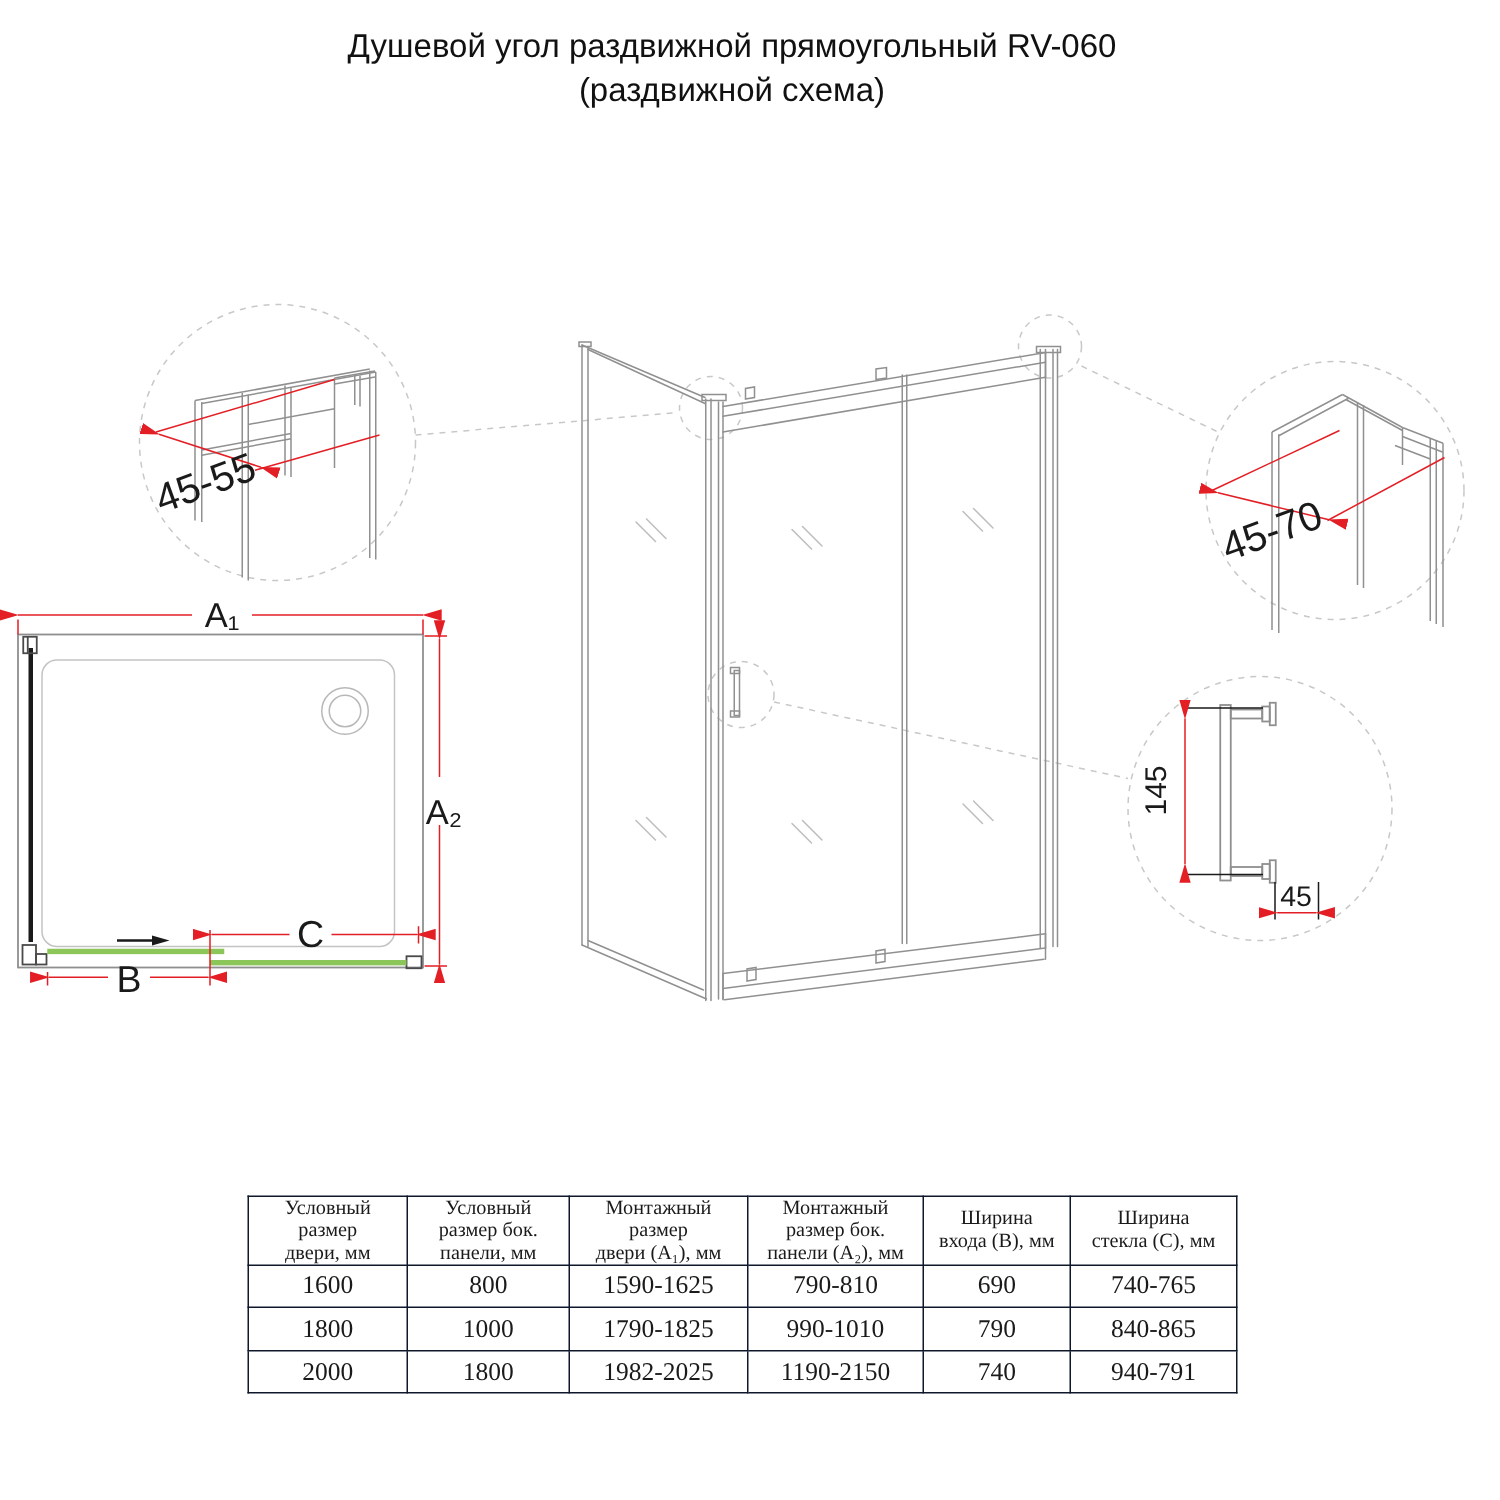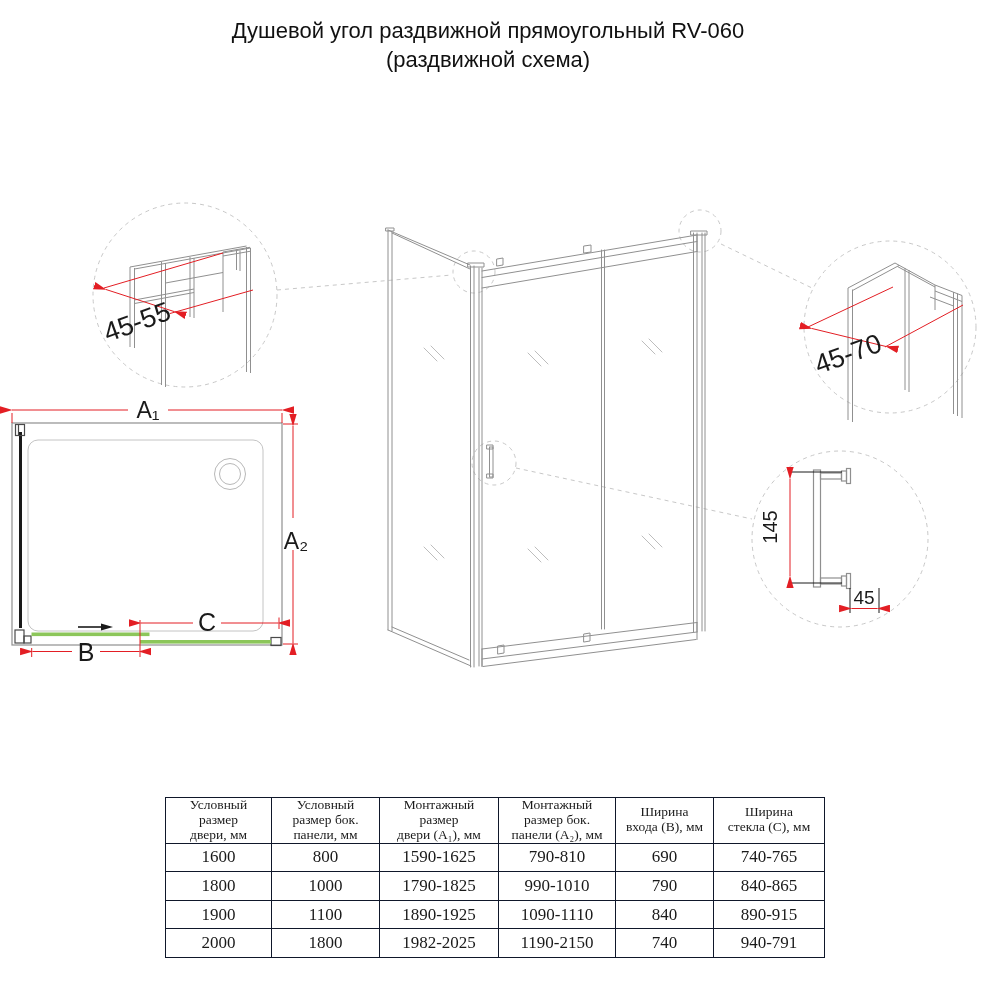--- a/index.html
+++ b/index.html
@@ -258,28 +258,20 @@
     </tr>
     <tr>
       <td>1800</td>
       <td>1000</td>
       <td>1790-1825</td>
       <td>990-1010</td>
       <td>790</td>
       <td>840-865</td>
     </tr>
     <tr>
-      <td>1900</td>
-      <td>1100</td>
-      <td>1890-1925</td>
-      <td>1090-1110</td>
-      <td>840</td>
-      <td>890-915</td>
-    </tr>
-    <tr>
       <td>2000</td>
       <td>1800</td>
       <td>1982-2025</td>
       <td>1190-2150</td>
       <td>740</td>
       <td>940-791</td>
     </tr>
   </tbody>
 </table>
 

